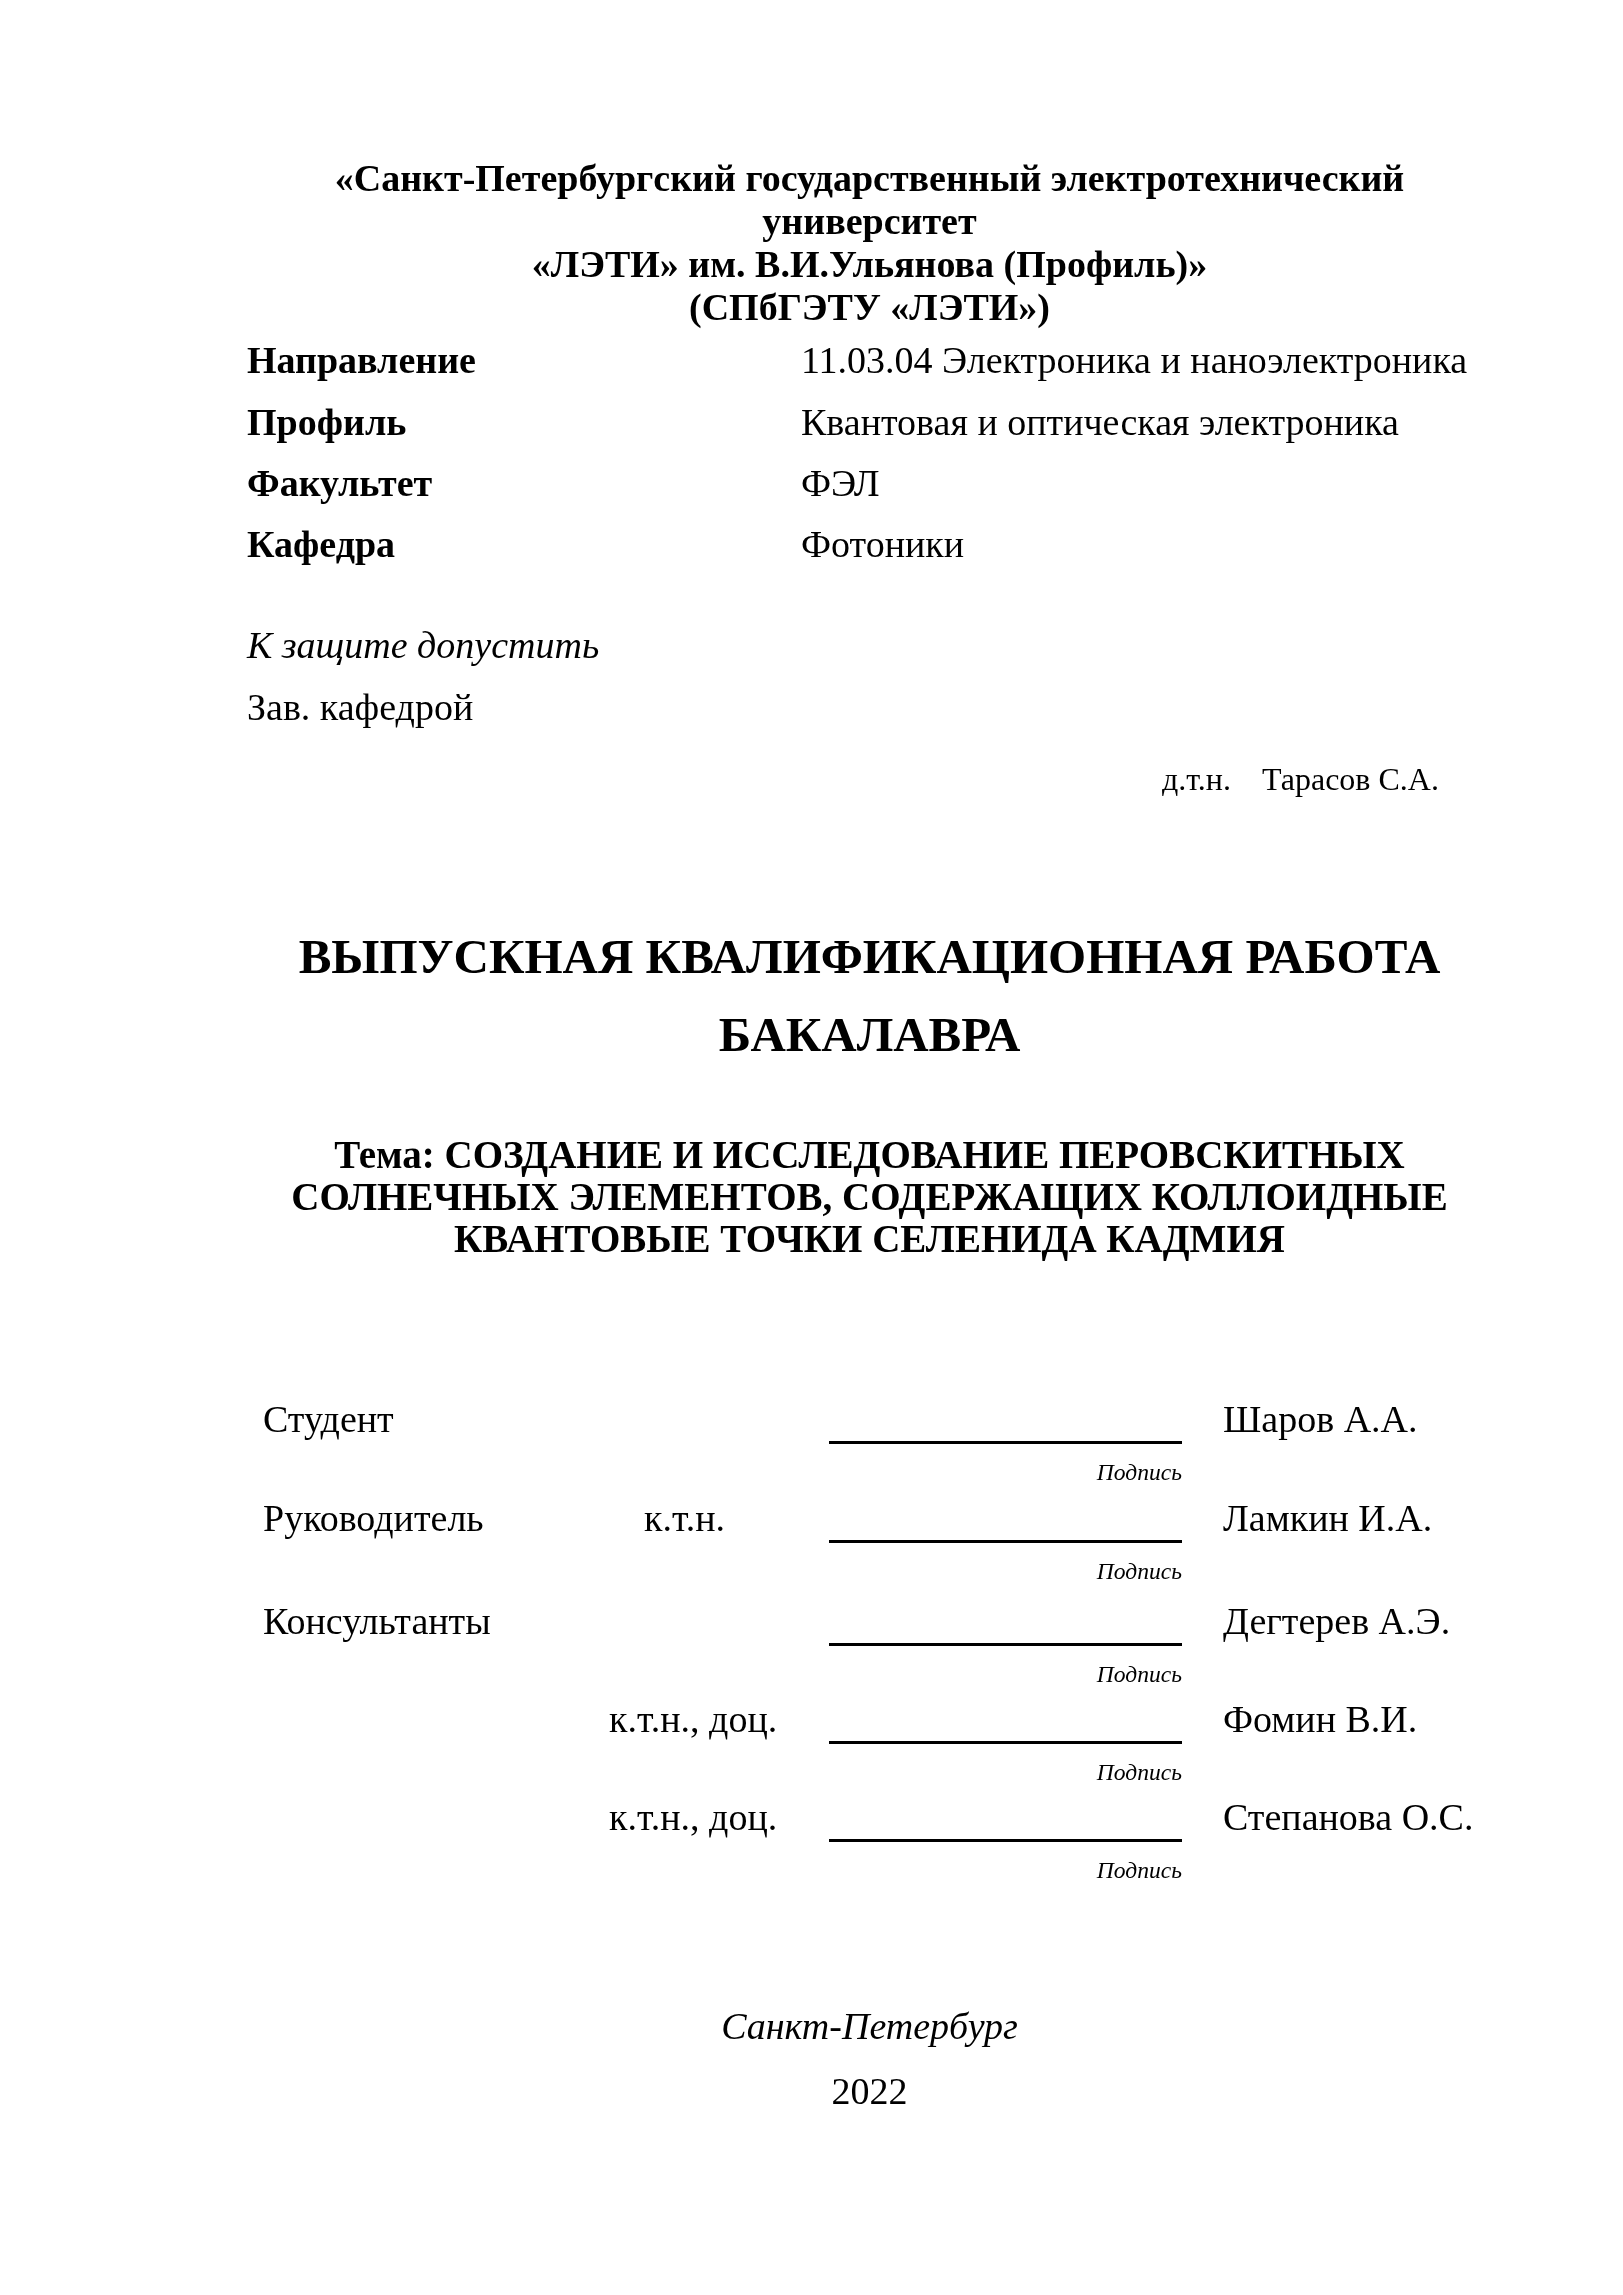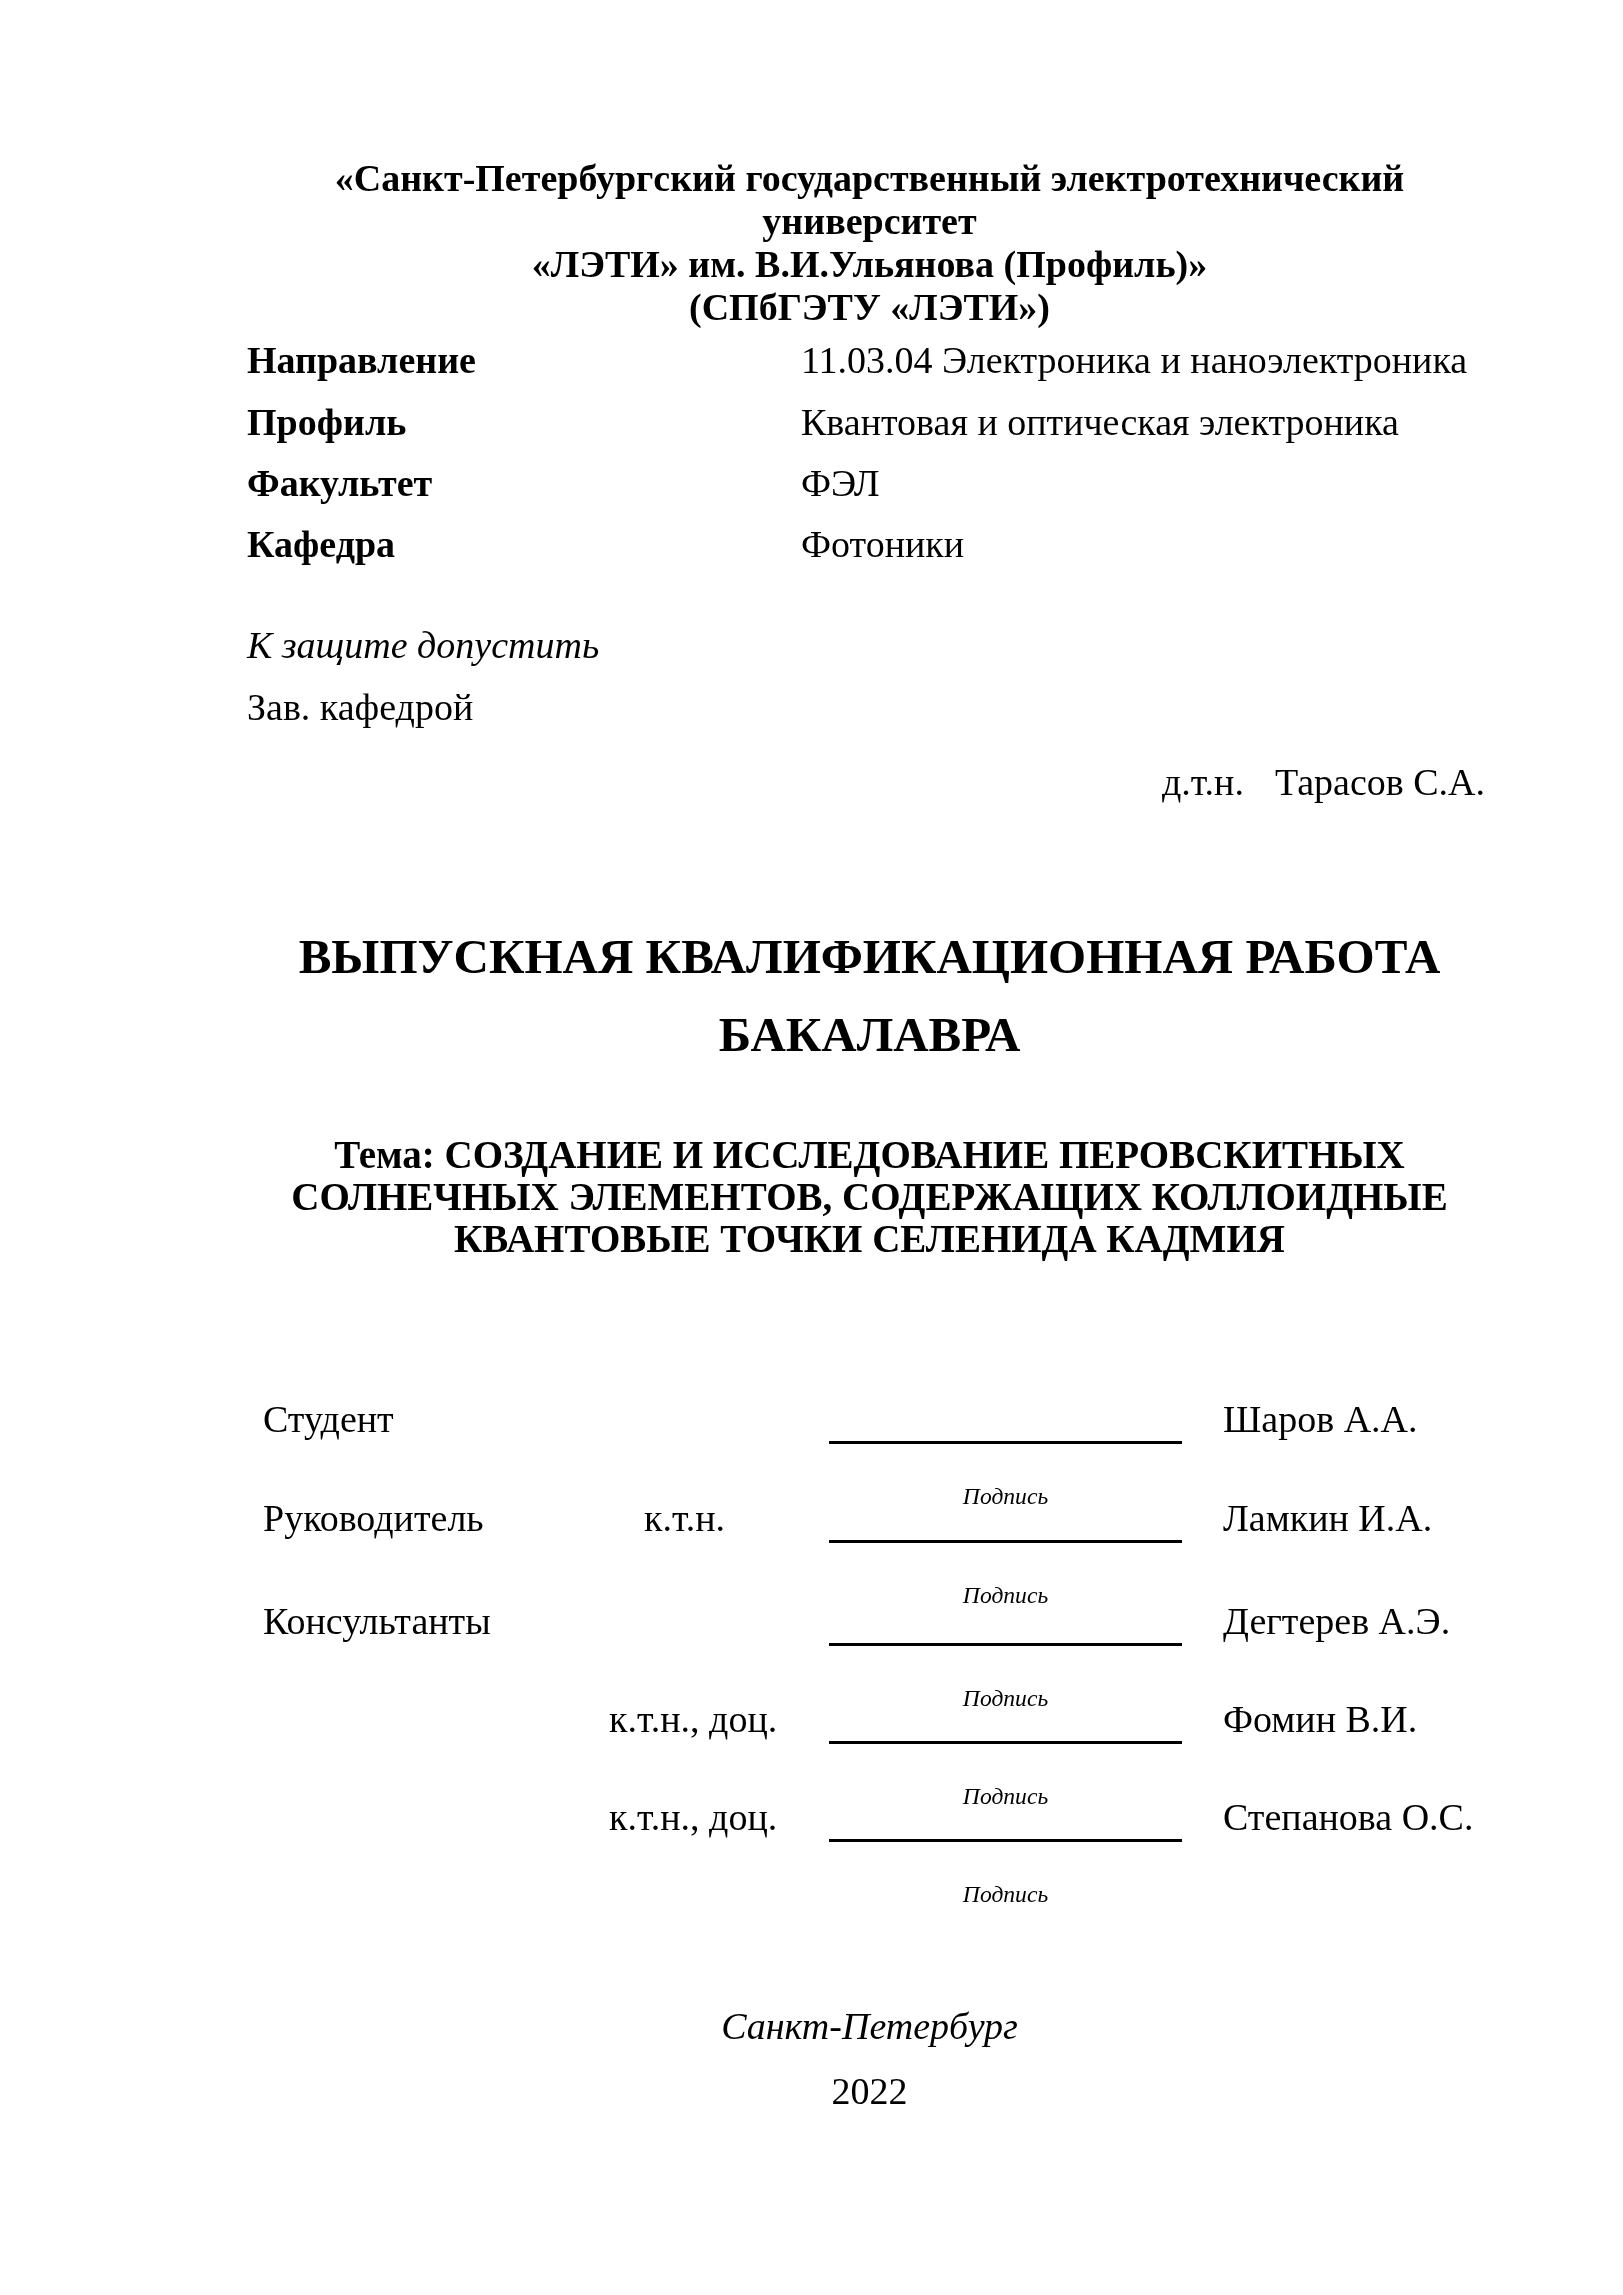--- a/index.html
+++ b/index.html
@@ -30,21 +30,21 @@
   .field-row { left: 0; right: 0; height: 55px; font-size: 38px; line-height: 1; }
   .field-row .label { position: absolute; left: 247px; top: 0; font-weight: bold; }
   .field-row .value { position: absolute; left: 801px; top: 0; }
   .row-napravlenie { top: 341px; }
   .row-profil     { top: 403px; }
   .row-fakultet   { top: 464px; }
   .row-kafedra    { top: 525px; }
 
   .permit-line { left: 247px; top: 626px; font-size: 38px; line-height: 1; font-style: italic; }
   .head-line   { left: 247px; top: 688px; font-size: 38px; line-height: 1; }
-  .head-sign   { left: 1162px; top: 763px; font-size: 38px; line-height: 1; white-space: nowrap; }
+  .head-sign   { left: 1162px; top: 763px; font-size: 32px; line-height: 1; white-space: nowrap; }
   .head-sign .head-name { margin-left: 31px; }
 
   .work-title { font-weight: bold; font-size: 49px; line-height: 1; }
   .work-title-1 { top: 932px; }
   .work-title-2 { top: 1010px; }
 
   .topic {
     top: 1134px;
     font-weight: bold;
     font-size: 39px;
@@ -55,22 +55,22 @@
   .sig-row .role   { position: absolute; left: 247px;  top: 0; }
   .sig-row .degree { position: absolute; left: 628px;  top: 0; }
   .sig-row.deg-wide .degree { left: 593px; }
   .sig-row .sigline {
     position: absolute; left: 813px; top: 41px;
     width: 353px; height: 0;
     border-top: 3.1px solid #000;
   }
   .sig-row .caption {
     position: absolute; left: 813px; top: 61px;
-    width: 353px; text-align: center;
-    font-size: 23.6px; font-style: italic; line-height: 1; margin-top: 24px;
+    width: 353px; text-align: right;
+    font-size: 23.6px; font-style: italic; line-height: 1;
   }
   .sig-row .name { position: absolute; left: 1207px; top: 0; white-space: nowrap; }
   .row-student      { top: 1400px; }
   .row-rukovoditel  { top: 1499px; }
   .row-konsultant-1 { top: 1602px; }
   .row-konsultant-2 { top: 1700px; }
   .row-konsultant-3 { top: 1798px; }
 
   .footer-city { top: 2007px; font-size: 38px; line-height: 1; font-style: italic; }
   .footer-year { top: 2072px; font-size: 38px; line-height: 1; }

